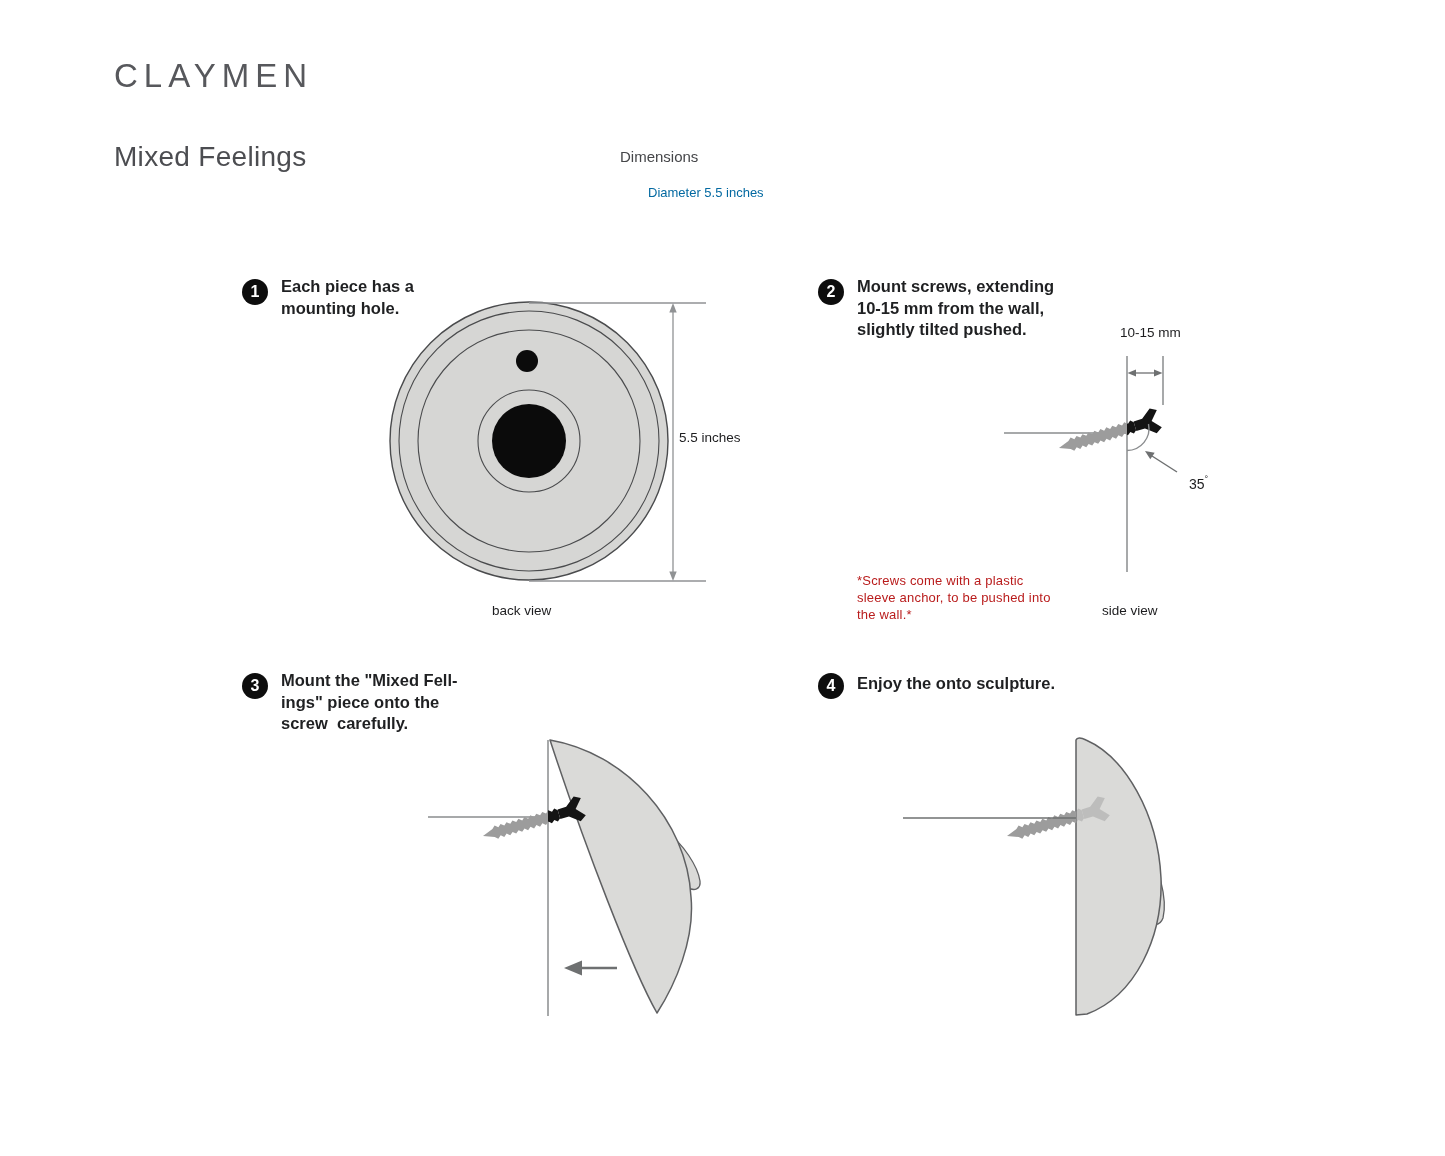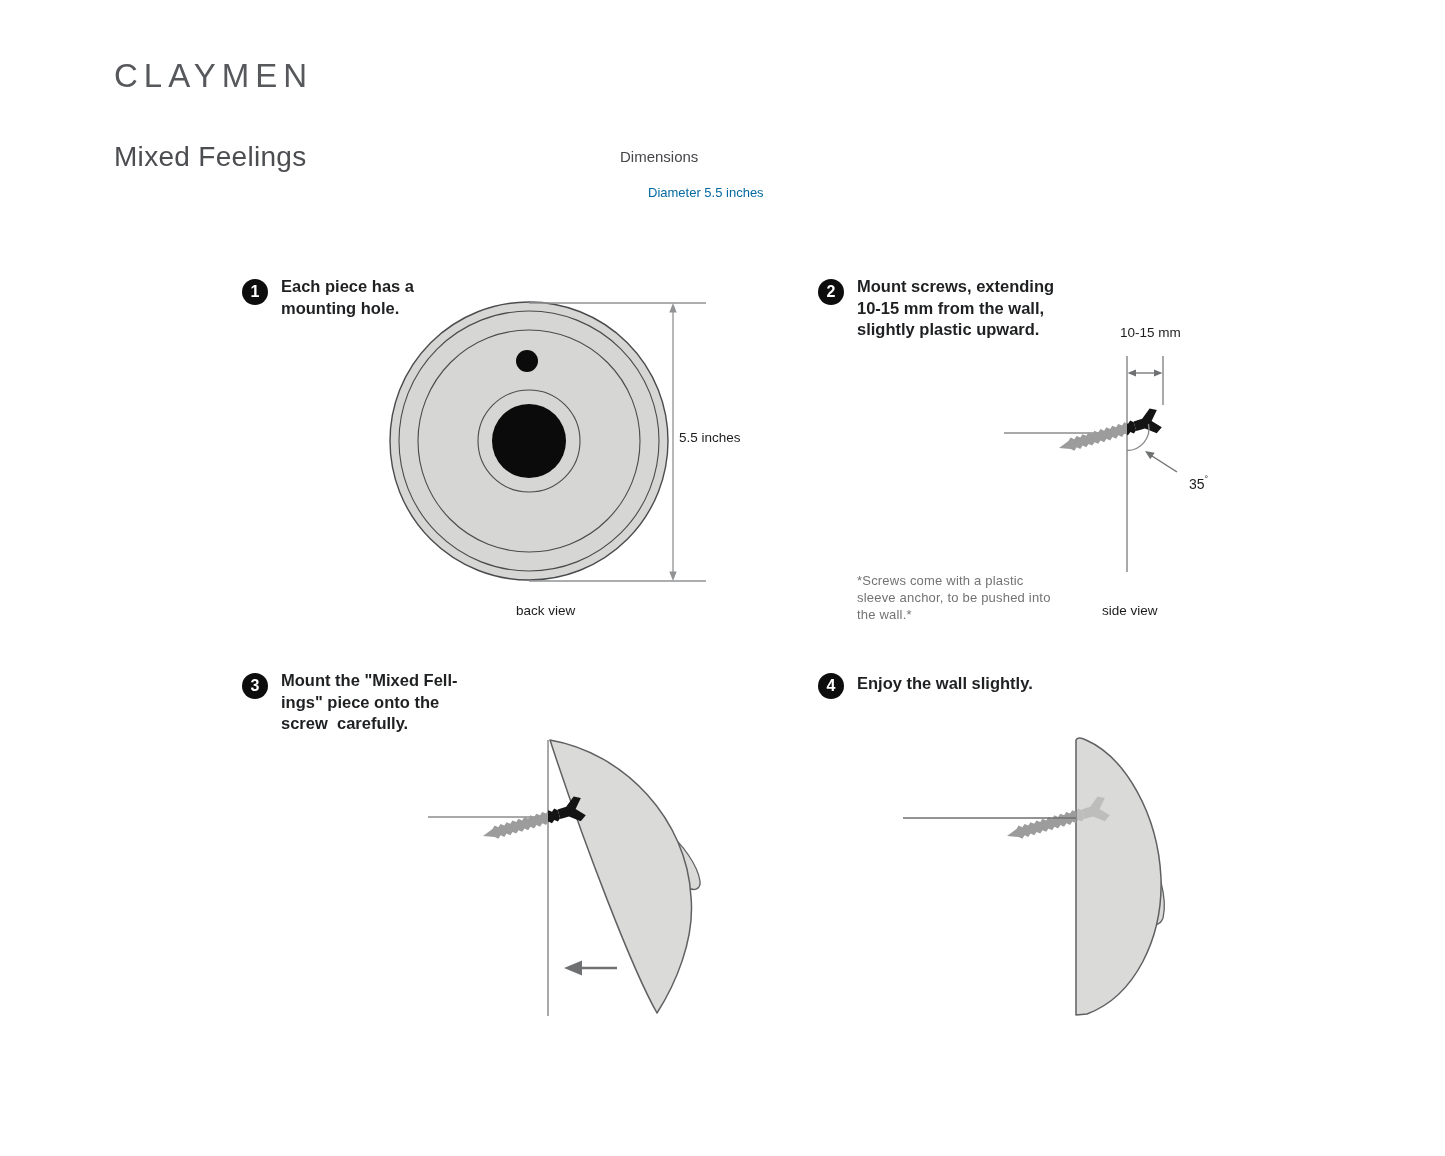--- a/index.html
+++ b/index.html
@@ -18,21 +18,21 @@
   .dim-head{left:620px;top:148px;font-size:15px;color:#454649;}
   .dim-val{left:648px;top:185px;font-size:13px;color:#0369a1;}
   .badge{
     width:26px;height:26px;border-radius:50%;background:#0d0d0d;color:#ffffff;
     display:flex;align-items:center;justify-content:center;
     font-size:16px;font-weight:bold;line-height:1;
   }
   .step-text{font-size:16.5px;line-height:21.5px;color:#1f2022;}
   .step-text div{white-space:pre;font-weight:bold;}
   .lbl{font-size:13.5px;color:#1d1d1f;white-space:pre;}
-  .note{font-size:13px;line-height:17px;color:#737373;letter-spacing:.2px;}
+  .note{font-size:13px;line-height:17px;color:#b91c1c;letter-spacing:.2px;}
   .note div{white-space:pre;}
   .angle-lbl{font-size:14px;color:#1d1d1f;}
   .angle-lbl .deg{font-size:9px;vertical-align:7px;}
   svg{position:absolute;overflow:visible;}
 </style>
 </head>
 <body>
 
 <svg width="0" height="0">
   <defs>
@@ -60,52 +60,52 @@
 <div class="abs badge" style="left:242px;top:279px;">1</div>
 <div class="abs step-text" style="left:281px;top:276px;">
   <div>Each piece has a</div>
   <div>mounting hole.</div>
 </div>
 
 <div class="abs badge" style="left:818px;top:279px;">2</div>
 <div class="abs step-text" style="left:857px;top:276px;">
   <div>Mount screws, extending</div>
   <div>10-15 mm from the wall,</div>
-  <div>slightly plastic upward.</div>
+  <div>slightly tilted pushed.</div>
 </div>
 
 <div class="abs badge" style="left:242px;top:673px;">3</div>
 <div class="abs step-text" style="left:281px;top:670px;">
   <div>Mount the "Mixed Fell-</div>
   <div>ings" piece onto the</div>
   <div>screw  carefully.</div>
 </div>
 
 <div class="abs badge" style="left:818px;top:673px;">4</div>
 <div class="abs step-text" style="left:857px;top:673px;">
-  <div>Enjoy the wall slightly.</div>
+  <div>Enjoy the onto sculpture.</div>
 </div>
 
 <svg style="left:380px;top:290px;" width="370" height="345" viewBox="0 0 370 345">
 
   <circle cx="149" cy="151" r="139" fill="#d6d6d4" stroke="#4a4b4d" stroke-width="1.4"></circle>
   <circle cx="149" cy="151" r="130" fill="none" stroke="#4a4b4d" stroke-width="1.1"></circle>
   <circle cx="149" cy="151" r="111" fill="none" stroke="#4a4b4d" stroke-width="1.1"></circle>
   <circle cx="149" cy="151" r="51" fill="none" stroke="#4a4b4d" stroke-width="1.1"></circle>
   <circle cx="149" cy="151" r="37" fill="#0b0b0b"></circle>
   <circle cx="147" cy="71" r="11" fill="#0b0b0b"></circle>
 
   <line x1="149" y1="13" x2="326" y2="13" stroke="#909294" stroke-width="1.3"></line>
   <line x1="149" y1="291" x2="326" y2="291" stroke="#909294" stroke-width="1.3"></line>
   <line x1="293" y1="16" x2="293" y2="288" stroke="#909294" stroke-width="1.3"></line>
   <polygon points="293,13 289.3,22.5 296.7,22.5" fill="#909294"></polygon>
   <polygon points="293,291 289.3,281.5 296.7,281.5" fill="#909294"></polygon>
 </svg>
 <div class="abs lbl" style="left:679px;top:430px;">5.5 inches</div>
-<div class="abs lbl" style="left:516px;top:603px;">back view</div>
+<div class="abs lbl" style="left:492px;top:603px;">back view</div>
 
 <svg style="left:985px;top:350px;" width="250" height="230" viewBox="0 0 250 230">
   <defs>
     <clipPath id="sv-left">
         <rect x="-20" y="-20" width="162" height="270"></rect>
       </clipPath>
     <clipPath id="sv-right">
         <rect x="142" y="-20" width="130" height="270"></rect>
       </clipPath>
   </defs>

